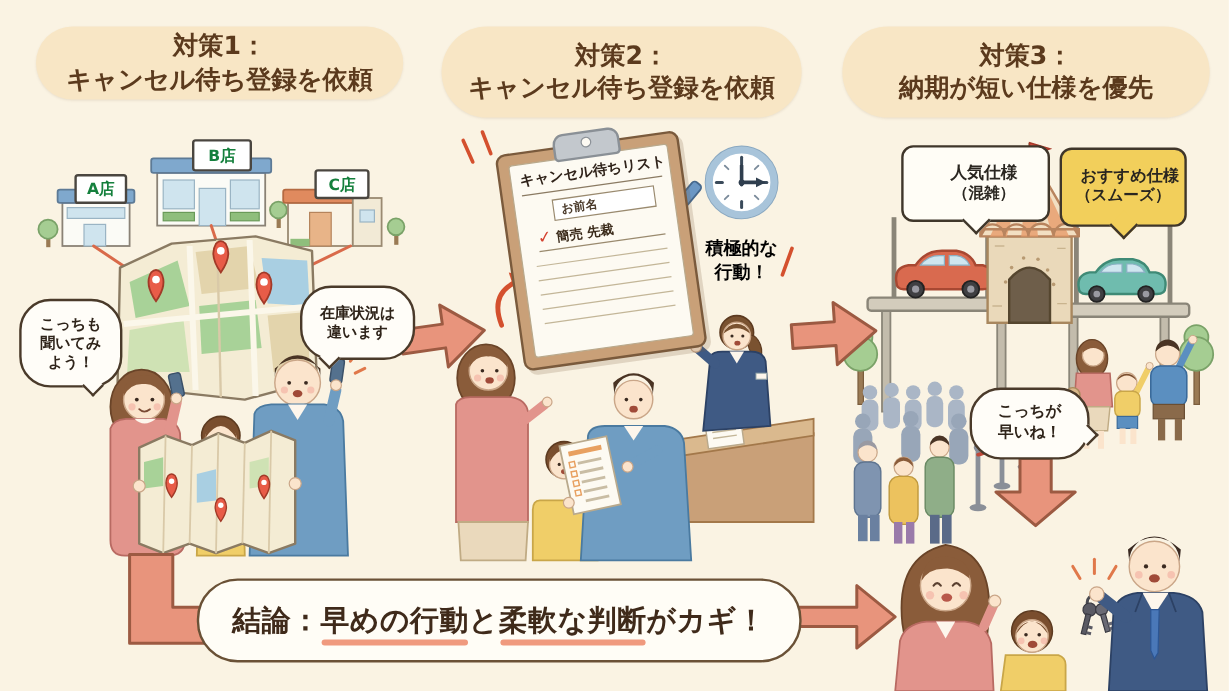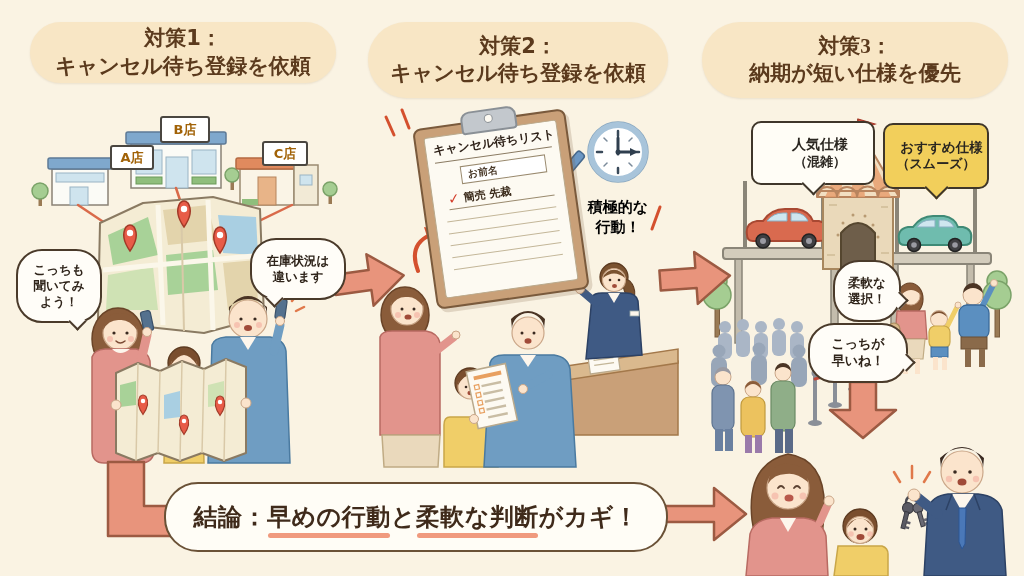--- a/index.html
+++ b/index.html
@@ -7,21 +7,21 @@
           font-family:"DejaVu Sans",sans-serif;color:#3a2a1a;}
   svg{position:absolute;overflow:visible;}
   
   .pill-header{position:absolute;background:#f8e6c5;border-radius:40px;display:flex;flex-direction:column;
     align-items:center;justify-content:center;text-align:center;color:#5b3a1d;font-weight:bold;z-index:4;
     box-shadow:0 1px 2px rgba(120,90,50,.12);}
   .pill-header .l1{font-size:21px;line-height:1.3;}
   .pill-header .l2{font-size:21px;line-height:1.3;}
   
   .store-sign{position:absolute;background:#ffffff;border:2px solid #4a4640;border-radius:3px;display:flex;
-    align-items:center;justify-content:center;font-weight:bold;font-size:13px;color:#a16207;z-index:5;}
+    align-items:center;justify-content:center;font-weight:bold;font-size:13px;color:#15803d;z-index:5;}
   
   .spec-sign{position:absolute;border:2.5px solid #3f362a;border-radius:10px;display:flex;flex-direction:column;
     align-items:center;justify-content:center;font-weight:bold;color:#2a2620;text-align:center;z-index:5;background:#fffdf6;}
   .spec-sign::after{content:"";position:absolute;bottom:-9px;left:50%;margin-left:-8px;width:15px;height:15px;
     background:inherit;border-right:2.5px solid #3f362a;border-bottom:2.5px solid #3f362a;transform:rotate(45deg);z-index:-1;}
   .spec-sign.yellow{background:#f2cf5b;}
   .spec-sign .s1{font-size:14px;line-height:1.3;}
   .spec-sign .s2{font-size:13px;line-height:1.3;}
   
   .bubble{position:absolute;background:#fffdf8;border:2px solid #4a3a2a;border-radius:26px;display:flex;
@@ -65,21 +65,21 @@
 <div class="canvas">
 
   <div class="pill-header" style="left:30px;top:22px;width:306px;height:61px;">
     <div class="l1">対策1：</div>
     <div class="l2">キャンセル待ち登録を依頼</div>
   </div>
   <div class="pill-header" style="left:368px;top:22px;width:300px;height:76px;">
     <div class="l1">対策2：</div>
     <div class="l2">キャンセル待ち登録を依頼</div>
   </div>
-  <div class="pill-header" style="left:702px;top:22px;width:306px;height:76px;font-family:Liberation Serif, serif;">
+  <div class="pill-header" style="left:702px;top:22px;width:306px;height:76px;">
     <div class="l1">対策3：</div>
     <div class="l2">納期が短い仕様を優先</div>
   </div>
 
   <svg style="left:8px;top:105px;z-index:1;" width="340" height="368" viewBox="0 0 340 368">
 
     <g>
       <rect x="30.5" y="92" width="3.5" height="9" fill="#9a7a54"></rect>
         <circle cx="32" cy="86" r="8" fill="#a5cd92" stroke="#7aa268" stroke-width="1.5"></circle>
       <rect x="222.5" y="76" width="3.5" height="9" fill="#9a7a54"></rect>
@@ -217,21 +217,21 @@
         </g>
       <g transform="translate(212,303) scale(.75)">
           <path d="M0,10 Q-10,-4 -4,-14 Q0,-18 4,-14 Q10,-4 0,10 Z" fill="#e85c48" stroke="#a23a28" stroke-width="1.5"></path>
           <circle cy="-8" r="3" fill="#fff"></circle>
         </g>
       <circle cx="108" cy="300" r="5" fill="#fbe4cc" stroke="#caa688" stroke-width="1"></circle>
       <circle cx="238" cy="298" r="5" fill="#fbe4cc" stroke="#caa688" stroke-width="1"></circle>
     </g>
   </svg>
 
-  <div class="store-sign" style="left:62px;top:145px;width:40px;height:21px;margin-left:48px;">
+  <div class="store-sign" style="left:62px;top:145px;width:40px;height:21px;">
       <span>A店</span>
     </div>
   <div class="store-sign" style="left:160px;top:116px;width:46px;height:23px;">
       <span>B店</span>
     </div>
   <div class="store-sign" style="left:262px;top:141px;width:42px;height:21px;">
       <span>C店</span>
     </div>
 
   <div class="bubble" style="left:250px;top:238px;width:92px;height:58px;font-size:12.5px;">
@@ -583,25 +583,20 @@
 
   <div class="spec-sign" style="left:751px;top:121px;width:106px;height:60px;padding-left:14px;">
     <div class="s1">人気仕様</div>
     <div class="s2">（混雑）</div>
   </div>
   <div class="spec-sign yellow" style="left:883px;top:123px;width:102px;height:62px;">
     <div class="s1" style="font-size:13.5px;margin-left:11px;">おすすめ仕様</div>
     <div class="s2">（スムーズ）</div>
   </div>
 
-  <div class="bubble" style="left:833px;top:260px;width:64px;height:58px;font-size:12.5px;">
-    <div>柔軟な</div>
-    <div>選択！</div>
-    <div class="tail tail-r"></div>
-  </div>
   <div class="bubble" style="left:808px;top:323px;width:96px;height:56px;font-size:13px;">
     <div>こっちが</div>
     <div>早いね！</div>
     <div class="tail tail-r"></div>
   </div>
 
   <svg style="left:828px;top:380px;z-index:2;" width="70" height="62" viewBox="0 0 70 62">
     <polygon points="22,2 48,2 48,30 68,30 35,58 2,30 22,30" fill="#e8947c" stroke="#9c5a42" stroke-width="2.5" stroke-linejoin="round"></polygon>
   </svg>
 

